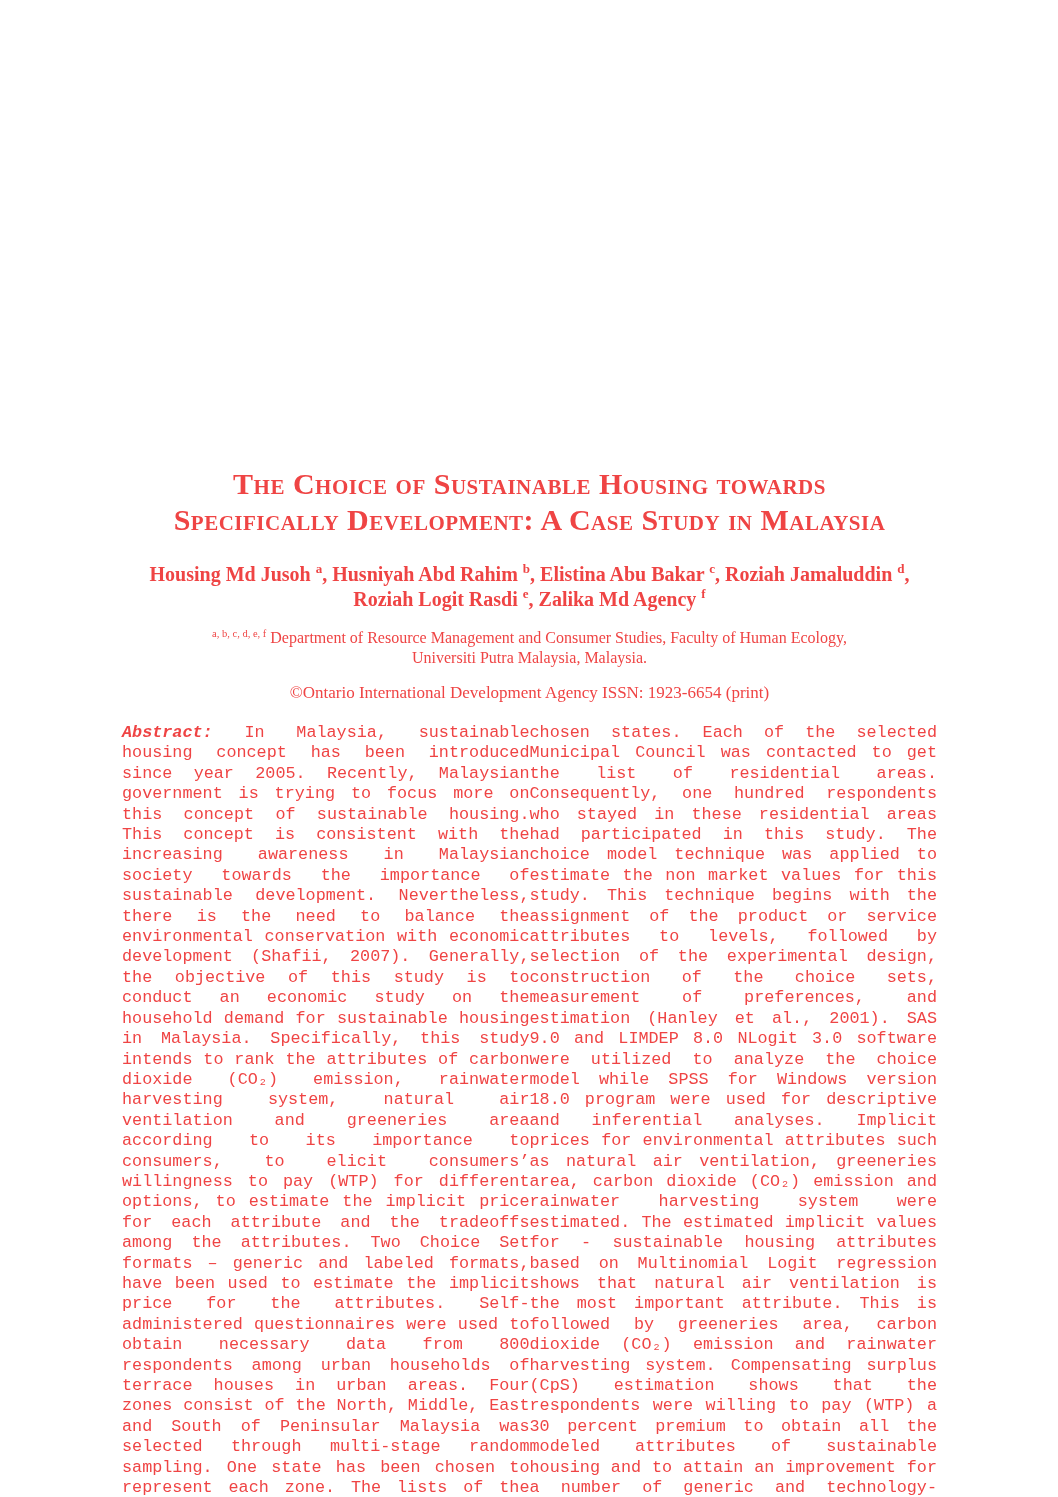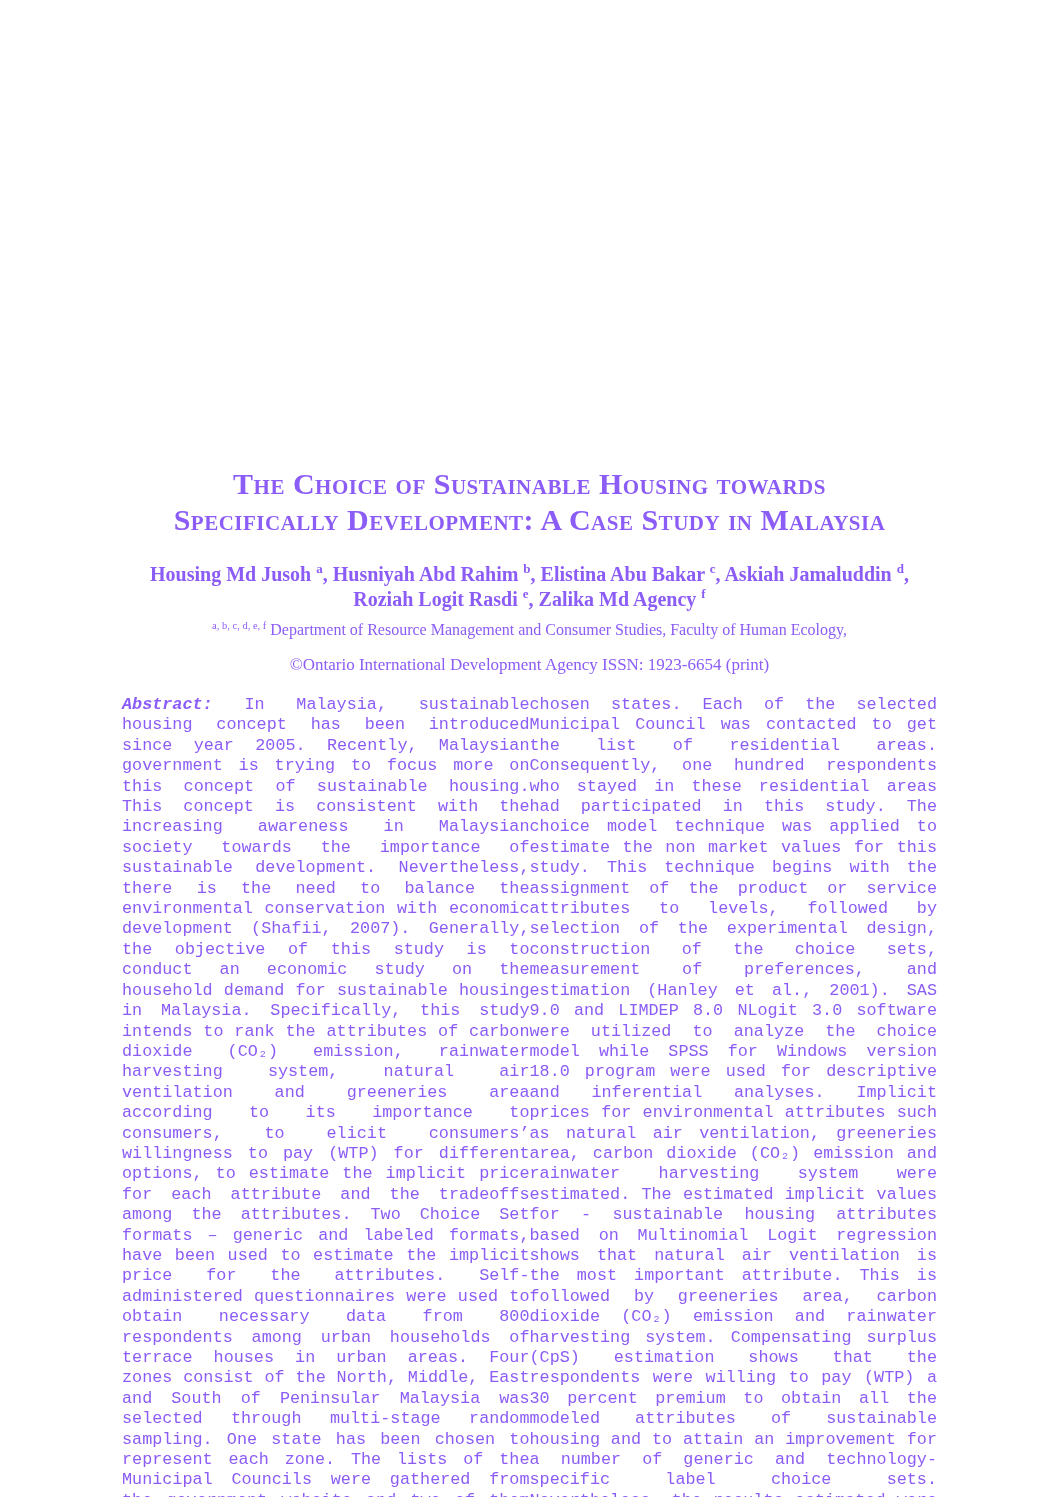--- a/index.html
+++ b/index.html
@@ -4,21 +4,21 @@
 <style>
   html, body {
     margin: 0;
     padding: 0;
     background: #ffffff;
   }
   .page {
     width: 1058px;
     height: 1497px;
     background: #ffffff;
-    color: #8b5cf6;
+    color: #ef4444;
     font-family: "Liberation Serif", "DejaVu Serif", serif;
     box-sizing: border-box;
     padding: 466px 121px 0 122px;
     overflow: hidden;
   }
   .title {
     margin: 0;
     text-align: center;
     font-weight: bold;
     font-variant: small-caps;
@@ -35,21 +35,21 @@
   }
   .authors sup {
     font-size: 13px;
     line-height: 0;
   }
   .affil-line1, .affil-line2, .corresponding {
     text-align: center;
     font-size: 16px;
     line-height: 20px;
   }
-  .affil-line1 { margin-top: 8px; }
+  .affil-line1 { margin-top: 16px; }
   .affil-line1 sup, .corresponding sup {
     font-size: 10.5px;
     line-height: 0;
   }
   .copyright {
     margin-top: 16px;
     text-align: center;
     font-size: 17px;
     line-height: 17px;
   }
@@ -73,25 +73,26 @@
 <body>
 
 <div class="page">
 
   <header>
     <h1 class="title">
       <span>The Choice of Sustainable Housing towards</span><br>
       <span>Specifically Development: A Case Study in Malaysia</span>
     </h1>
 
-    <div class="authors" id="authors"><span>Housing Md Jusoh </span><sup>a</sup>, <span>Husniyah Abd Rahim </span><sup>b</sup>, <span>Elistina Abu Bakar </span><sup>c</sup>, <span>Askiah Jamaluddin </span><sup>d</sup>, <br><span>Roziah Logit Rasdi </span><sup>e</sup>, <span>Zalika Md Agency </span><sup>f</sup></div>
+    <div class="authors" id="authors"><span>Housing Md Jusoh </span><sup>a</sup>, <span>Husniyah Abd Rahim </span><sup>b</sup>, <span>Elistina Abu Bakar </span><sup>c</sup>, <span>Roziah Jamaluddin </span><sup>d</sup>, <br><span>Roziah Logit Rasdi </span><sup>e</sup>, <span>Zalika Md Agency </span><sup>f</sup></div>
 
     <div class="affil-line1">
       <sup>a, b, c, d, e, f</sup><span> Department of Resource Management and Consumer Studies, Faculty of Human Ecology,</span>
     </div>
+    <div class="affil-line2">Universiti Putra Malaysia, Malaysia.</div>
 
 
     <div class="copyright">
       <div>©Ontario International Development Agency ISSN: 1923-6654 (print)</div>
     </div>
   </header>
 
   <main class="columns">
     <div class="col">
       <span class="abstract-label">Abstract:</span><span> In Malaysia, sustainable housing concept has been introduced since year 2005. Recently, Malaysian government is trying to focus more on this concept of sustainable housing. This concept is consistent with the increasing awareness in Malaysian society towards the importance of sustainable development. Nevertheless, there is the need to balance the environmental conservation with economic development (Shafii, 2007). Generally, the objective of this study is to conduct an economic study on the household demand for sustainable housing in Malaysia. Specifically, this study intends to rank the attributes of carbon dioxide (CO₂) emission, rainwater harvesting system, natural air ventilation and greeneries area according to its importance to consumers, to elicit consumers’ willingness to pay (WTP) for different options, to estimate the implicit price for each attribute and the tradeoffs among the attributes. Two Choice Set formats – generic and labeled formats, have been used to estimate the implicit price for the attributes. Self-administered questionnaires were used to obtain necessary data from 800 respondents among urban households of terrace houses in urban areas. Four zones consist of the North, Middle, East and South of Peninsular Malaysia was selected through multi-stage random sampling. One state has been chosen to represent each zone. The lists of the Municipal Councils were gathered from the government website and two of them were selected to represent the</span>

